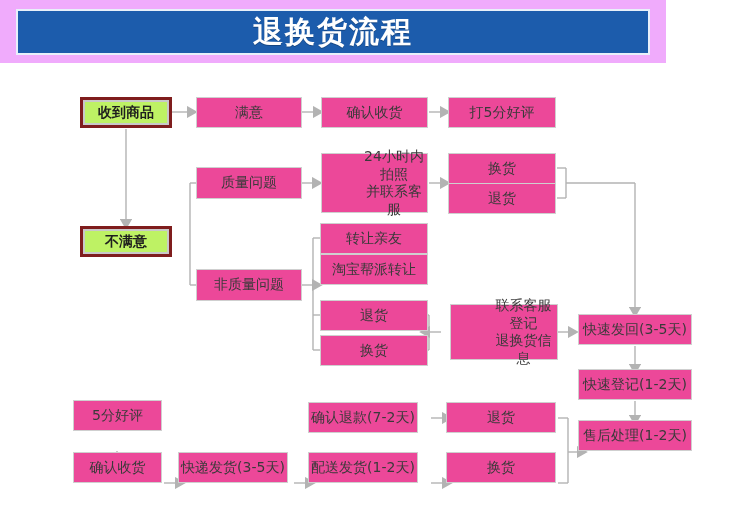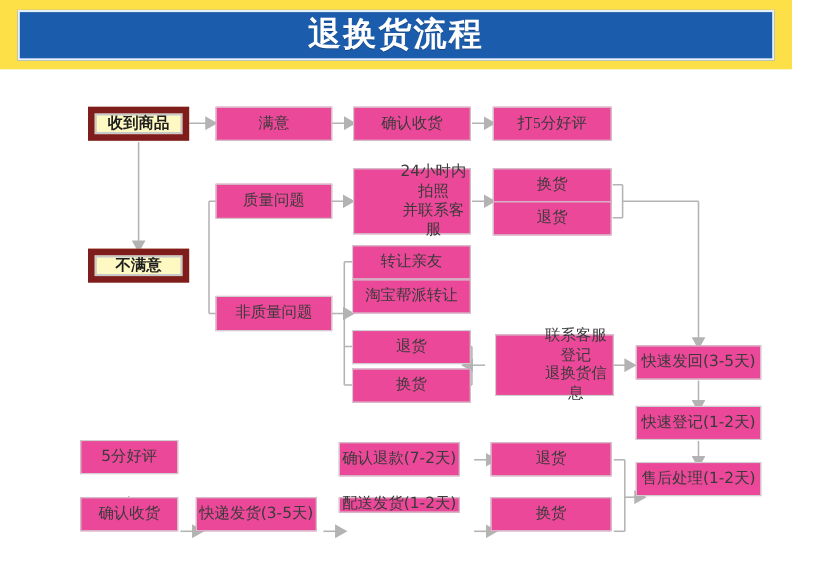--- a/index.html
+++ b/index.html
@@ -16,23 +16,23 @@
     height: 529px;
     background: #ffffff;
     overflow: hidden;
   }
 
   
   .banner {
     position: absolute;
     left: 0;
     top: 0;
-    width: 720px;
+    width: 666px;
     height: 63px;
-    background: #fde047;
+    background: #f0abfc;
     box-sizing: border-box;
   }
   .banner-inner {
     position: absolute;
     left: 16px;
     top: 9px;
     right: 16px;
     bottom: 8px;
     border: 2px solid #e8f0fa;
     box-sizing: border-box;
@@ -79,22 +79,22 @@
     color: #3a3a3a;
     font-size: 14px;
     display: flex;
     align-items: center;
     justify-content: center;
     text-align: center;
     line-height: 1.25;
     white-space: pre-line;
   }
   .node.gray {
-    background: #fef9c3;
-    border: 6px solid #7f1d1d;
+    background: #bef264;
+    border: 3px solid #7f1d1d;
     color: #1e1e1e;
     font-weight: bold;
     box-shadow: inset 0 0 0 2px #c9c9c9;
   }
   .node.two-line {
     font-size: 14px;
     padding-left: 39px;
   }
 </style>
 </head>
@@ -177,21 +177,21 @@
         <path d="M117,402 L117,388" marker-end="url(#tri-d)" transform="rotate(180 117 395)"></path>
       </g>
     </svg>
 
     <div class="node gray" style="left:80px;  top:34px;  width:92px;  height:31px;">收到商品</div>
 
     <div class="node" style="left:196px; top:34px;  width:106px; height:31px;">满意</div>
 
     <div class="node" style="left:321px; top:34px;  width:107px; height:31px;">确认收货</div>
 
-    <div class="node" style="left:448px; top:34px;  width:108px; height:31px;font-family:Liberation Serif, serif;">打5分好评</div>
+    <div class="node" style="left:448px; top:34px;  width:108px; height:31px;">打5分好评</div>
 
     <div class="node gray" style="left:80px;  top:163px; width:92px;  height:31px;">不满意</div>
 
     <div class="node" style="left:196px; top:104px; width:106px; height:32px;">质量问题</div>
 
     <div class="node two-line" style="left:321px; top:90px;  width:107px; height:60px;">24小时内拍照
 并联系客服</div>
 
     <div class="node" style="left:448px; top:90px;  width:108px; height:31px;">换货</div>
 
@@ -215,21 +215,21 @@
     <div class="node" style="left:578px; top:306px; width:114px; height:31px;">快速登记(1-2天)</div>
 
     <div class="node" style="left:578px; top:357px; width:114px; height:31px;">售后处理(1-2天)</div>
 
     <div class="node" style="left:446px; top:339px; width:110px; height:31px;">退货</div>
 
     <div class="node" style="left:446px; top:389px; width:110px; height:31px;">换货</div>
 
     <div class="node" style="left:308px; top:339px; width:110px; height:31px;">确认退款(7-2天)</div>
 
-    <div class="node" style="left:308px; top:389px; width:110px; height:14px;">配送发货(1-2天)</div>
+    <div class="node" style="left:308px; top:389px; width:110px; height:31px;">配送发货(1-2天)</div>
 
     <div class="node" style="left:178px; top:389px; width:110px; height:31px;">快递发货(3-5天)</div>
 
     <div class="node" style="left:73px;  top:389px; width:89px;  height:31px;">确认收货</div>
 
     <div class="node" style="left:73px;  top:337px; width:89px;  height:31px;">5分好评</div>
 
   </div>
 </div>
 

